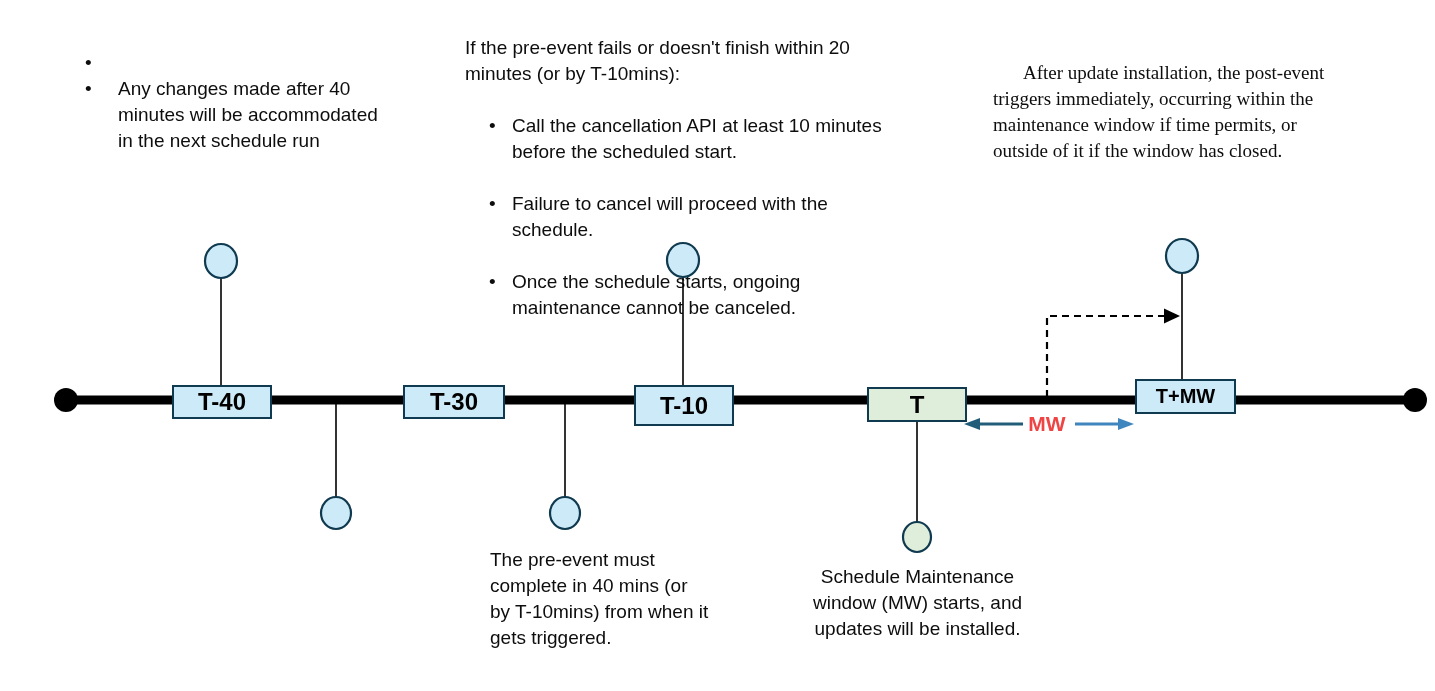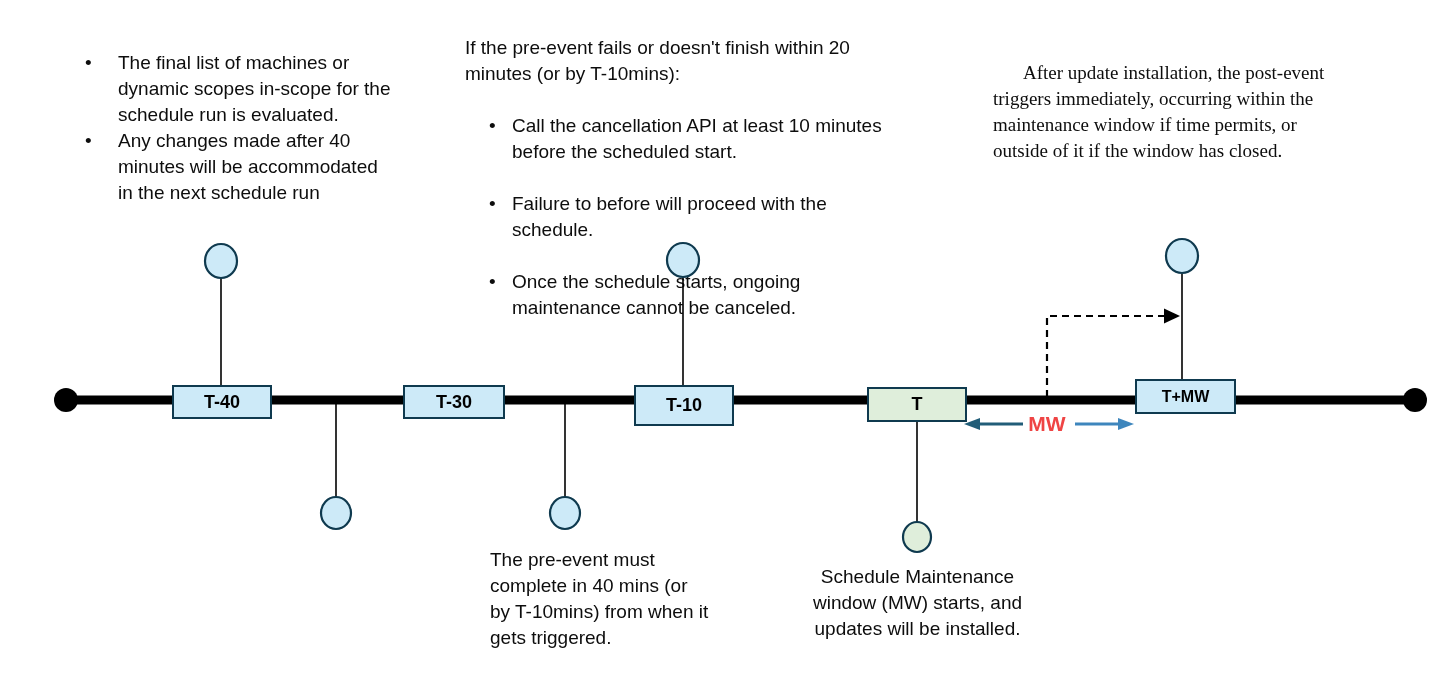--- a/index.html
+++ b/index.html
@@ -5,58 +5,55 @@
   html,body{margin:0;padding:0;background:#ffffff;}
   #page{position:relative;width:1435px;height:691px;background:#ffffff;overflow:hidden;
         font-family:"Liberation Sans",sans-serif;color:#0d0d0d;}
   .note{position:absolute;font-size:19px;line-height:26px;white-space:pre-line;}
   .bullet-list{display:flex;flex-direction:column;}
   .bullet-item{display:flex;flex-direction:row;}
   .bullet-marker{flex:0 0 33px;}
   .mid .bullet-marker{flex:0 0 47px;padding-left:24px;box-sizing:border-box;}
   svg{position:absolute;left:0;top:0;}
   .ms-box{position:absolute;box-sizing:border-box;display:flex;align-items:center;justify-content:center;
-          background:#cdeaf8;border:2.5px solid #0f3a4f;font-weight:bold;font-size:18px;color:#000;}
+          background:#cdeaf8;border:2.5px solid #0f3a4f;font-weight:bold;font-size:24px;color:#000;}
   .ms-green{background:#dfeedb;}
   .mw-label{position:absolute;left:1013px;top:412px;width:68px;text-align:center;
             font-weight:bold;font-size:21px;line-height:24px;color:#ef4444;}
   .indent-first{text-indent:30px;font-family:Liberation Serif, serif;}
   .centered{text-align:center;}
 </style>
 </head>
 <body>
 
 <div id="page">
 
   <div class="note bullet-list" style="left:85px;top:50px;width:360px;">
     <div class="bullet-item">
       <span class="bullet-marker">•</span>
-      <span>The final list of machines or
-dynamic scopes in-scope for the
-schedule run is evaluated.</span>
     </div>
     <div class="bullet-item">
       <span class="bullet-marker">•</span>
       <span>Any changes made after 40
 minutes will be accommodated
 in the next schedule run</span>
     </div>
   </div>
 
   <div class="note mid" style="left:465px;top:9px;width:475px;">
     <div>If the pre-event fails or doesn't finish within 20
 minutes (or by T-10mins):</div>
     <div class="bullet-item">
       <span class="bullet-marker">•</span>
       <span>Call the cancellation API at least 10 minutes
 before the scheduled start.</span>
     </div>
     <div class="bullet-item">
       <span class="bullet-marker">•</span>
-      <span>Failure to before will proceed with the
+      <span>Failure to cancel will proceed with the
 schedule.</span>
     </div>
     <div class="bullet-item">
       <span class="bullet-marker">•</span>
       <span>Once the schedule starts, ongoing
 maintenance cannot be canceled.</span>
     </div>
   </div>
 
   <div class="note indent-first" style="left:993px;top:60px;width:412px;">After update installation, the post-event
@@ -110,19 +107,19 @@
   </div>
   <div class="ms-box" style="left:403px;top:385px;width:102px;height:34px;">
     <span>T-30</span>
   </div>
   <div class="ms-box" style="left:634px;top:385px;width:100px;height:41px;">
     <span>T-10</span>
   </div>
   <div class="ms-box ms-green" style="left:867px;top:387px;width:100px;height:35px;">
     <span>T</span>
   </div>
-  <div class="ms-box" style="left:1135px;top:379px;width:101px;height:35px;font-size:16px;">
+  <div class="ms-box" style="left:1135px;top:379px;width:101px;height:35px;font-size:20px;">
     <span>T+MW</span>
   </div>
 
   <div class="mw-label">MW</div>
 
 </div>
 
 </body></html>

